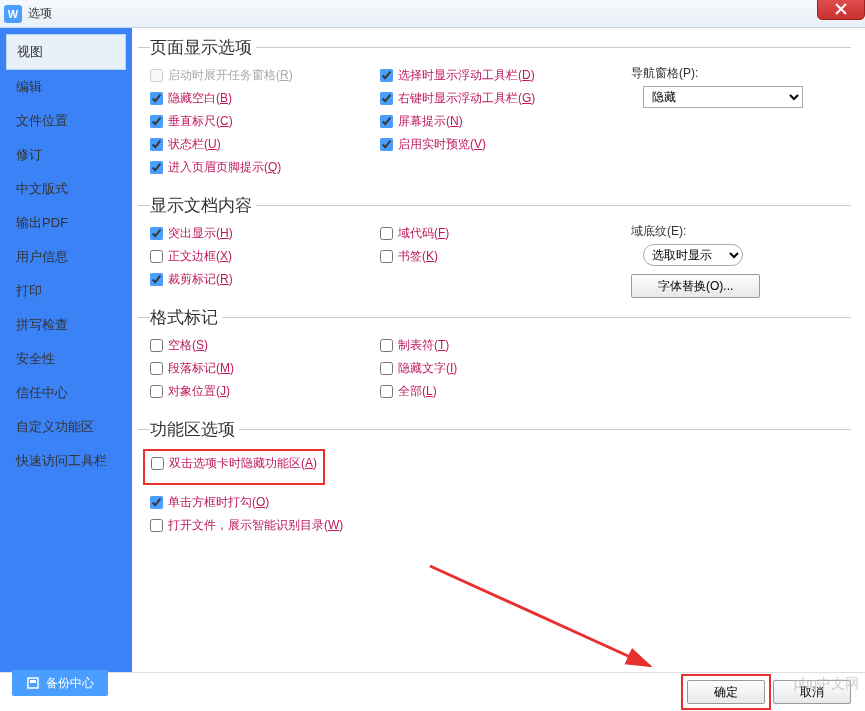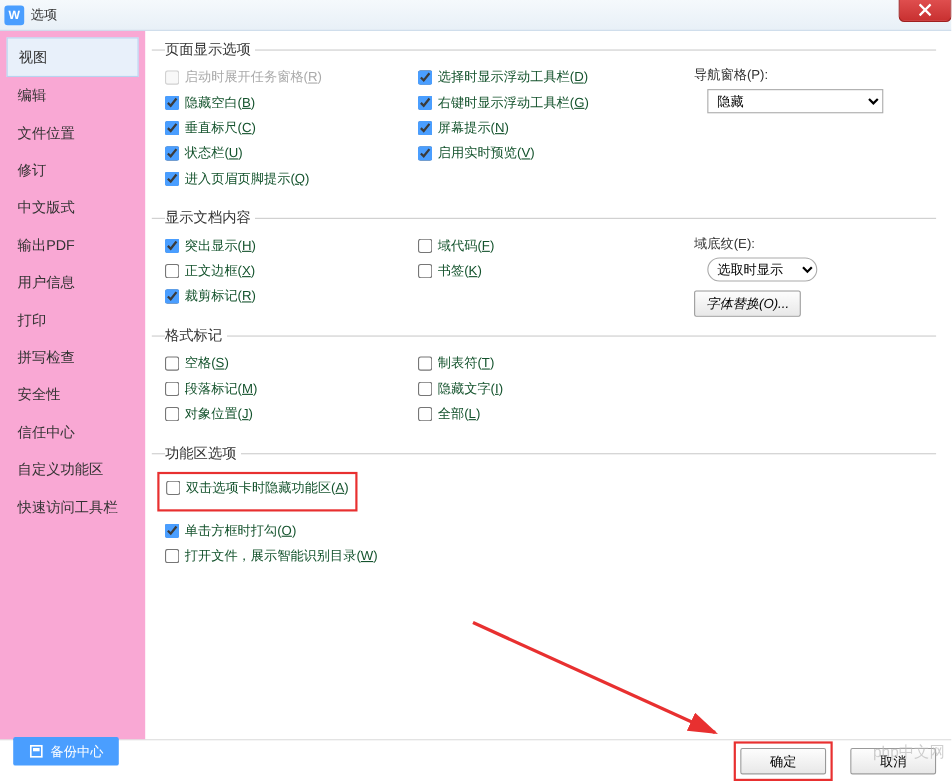--- a/index.html
+++ b/index.html
@@ -6,51 +6,51 @@
     body { background: #fff; width: 865px; height: 711px; overflow: hidden; }
     
     .titlebar { height: 28px; background: linear-gradient(#f5f9fc, #e8f0f7); border-bottom: 1px solid #c5d6e8; display: flex; align-items: center; padding: 0 4px; position: relative; }
     .titlebar-icon { width: 18px; height: 18px; background: #4a9eff; border-radius: 3px; display: inline-flex; align-items: center; justify-content: center; color: #fff; font-size: 11px; font-weight: bold; margin-right: 6px; }
     .titlebar-title { color: #333; }
     .close-btn { position: absolute; right: 0; top: -2px; width: 48px; height: 22px; background: linear-gradient(#e05050, #c83030); border-radius: 0 0 5px 5px; display: flex; align-items: center; justify-content: center; color: #fff; cursor: pointer; border: 1px solid #a02020; }
     .close-btn svg { width: 12px; height: 12px; }
     
     .body-area { display: flex; height: 644px; }
     
-    .sidebar { width: 132px; background: #f9a8d4; padding: 6px 6px; border-right: none; }
+    .sidebar { width: 132px; background: #3b82f6; padding: 6px 6px; border-right: none; }
     .sidebar-item { padding: 8px 10px; color: #333; cursor: pointer; font-size: 13px; }
     .sidebar-item.active { background: #e8f0fa; border: 1px solid #b8d4f0; }
     
     .content { flex: 1; padding: 8px 14px 8px 6px; overflow: auto; }
     
     fieldset { border: none; border-top: 1px solid #ccc; margin-bottom: 10px; padding: 8px 0 2px 12px; position: relative; }
-    legend { padding: 0 4px 0 0; color: #333; font-size: 13px; position: relative; top: 0; }
+    legend { padding: 0 4px 0 0; color: #333; font-size: 17px; position: relative; top: 0; }
     
     .row { display: flex; margin-bottom: 6px; align-items: center; }
     .col1 { width: 230px; display: flex; align-items: center; }
     .col2 { width: 210px; display: flex; align-items: center; }
     
     .checkbox-wrap { display: flex; align-items: center; gap: 5px; }
     input[type=checkbox] { width: 13px; height: 13px; cursor: pointer; accent-color: #4a9eff; }
-    .checkbox-wrap label { cursor: pointer; color: #14532d; }
+    .checkbox-wrap label { cursor: pointer; color: #be185d; }
     .checkbox-wrap.disabled label { color: #aaa; }
     .underline { text-decoration: underline; }
     
     .right-controls { position: absolute; right: 20px; top: 6px; width: 200px; }
     .label-text { color: #333; margin-bottom: 4px; display: block; }
     select { width: 160px; height: 22px; border: 1px solid #aaa; background: #fff; cursor: pointer; padding: 0 4px; margin-left: 12px; }
     select.small { width: 100px; border-radius: 11px; }
-    button.normal { height: 24px; padding: 0 10px; border: 1px solid #999; background: linear-gradient(#fdfdfd, #e8e8e8); cursor: pointer; border-radius: 2px; font-style: italic; }
+    button.normal { height: 24px; padding: 0 26px; border: 1px solid #999; background: linear-gradient(#fdfdfd, #e8e8e8); cursor: pointer; border-radius: 2px; }
     
     .highlight-box { border: 2px solid #e83030; padding: 4px 6px 11px 6px; display: inline-block; margin-left: -7px; margin-bottom: 3px;}
     
     .footer { height: 39px; border-top: 1px solid #ddd; display: flex; align-items: center; justify-content: space-between; padding: 0 14px; background:#fff;}
     .backup-btn { background: #4a9eff; color: #fff; border: none; height: 26px; padding: 0 14px; display: flex; align-items: center; gap: 6px; cursor: pointer; border-radius: 2px; margin-left:-2px; margin-top:-6px; position:relative; top:-6px;}
     .backup-btn svg { width: 14px; height: 14px; }
-    .footer-right { display: flex; gap: 16px; align-items: center; }
+    .footer-right { display: flex; gap: 2px; align-items: center; }
     .btn-ok, .btn-cancel { width: 78px; height: 24px; border: 1px solid #999; background: linear-gradient(#fdfdfd, #e8e8e8); cursor: pointer; border-radius: 2px; }
     .ok-highlight { border: 2px solid #e83030; padding: 4px; display: inline-block; }
     
     .arrow-annotation { position: absolute; left: 420px; top: 556px; pointer-events: none; z-index: 100; }
     
     .watermark { position: absolute; right: 6px; bottom: 18px; color: #bbb; font-size: 14px; opacity: 0.7; pointer-events:none;}
     
     .section2 { position: relative; }
     .section1 { position: relative; }
   </style>

